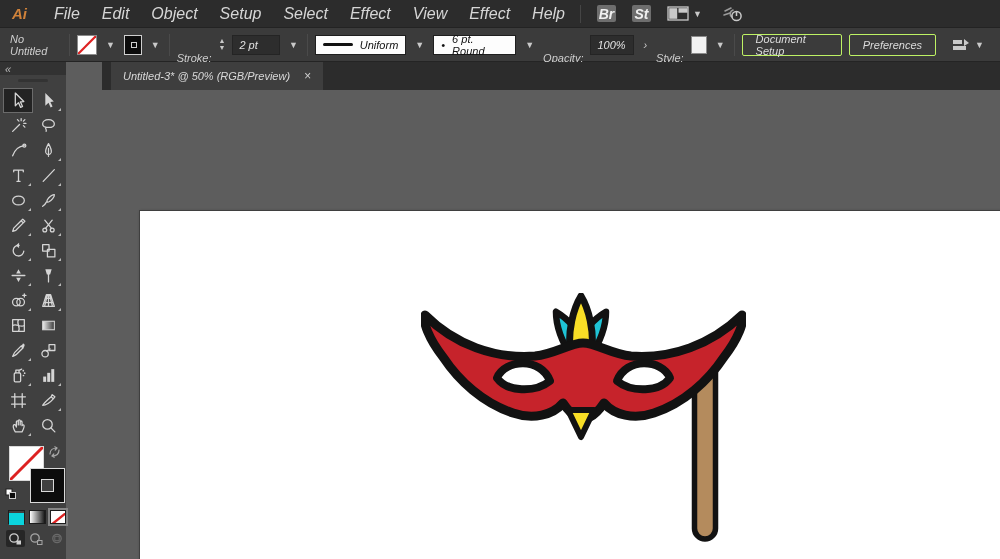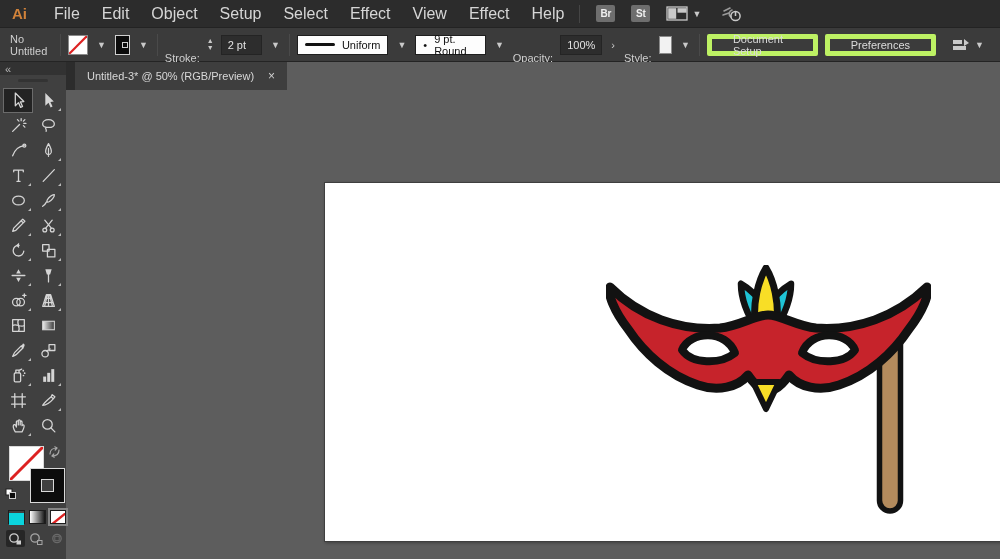--- a/index.html
+++ b/index.html
@@ -1,47 +1,47 @@
 <!DOCTYPE html>
 <html><head>
 <meta charset="utf-8">
 <style>
   * { margin:0; padding:0; box-sizing:border-box; }
   html,body { width:1000px; height:559px; overflow:hidden; background:#5d5d5d;
               font-family:"Liberation Sans", sans-serif; }
-  .app { position:relative; width:1000px; height:559px; display:flex; flex-direction:column; }
+  .app { position:relative; width:1000px; height:559px; display:flex; flex-direction:column;font-style:italic; }
 
   
   .menubar { height:28px; background:#2c2c2c; display:flex; align-items:center;
              padding:0 8px; flex:0 0 auto; border-bottom:1px solid #232323; }
   .logo { color:#d0823a; font-weight:bold; font-size:15px; margin:0 16px 0 4px; }
   .menu-item { color:#d6d6d6; font-size:16px; padding:0 11px; line-height:28px; cursor:default; }
   .mb-sep { width:1px; height:18px; background:#454545; margin:0 8px 0 4px; }
-  .badge { background:#6e6e6e; color:#f0f0f0; font-size:10px; font-weight:bold;
+  .badge { background:#6e6e6e; color:#f0f0f0; font-size:14px; font-weight:bold;
            width:19px; height:17px; border-radius:2px; display:flex; align-items:center;
            justify-content:center; margin:0 8px; }
   .ws-icon { display:flex; align-items:center; margin:0 6px 0 8px; }
   .chev { color:#c9c9c9; font-size:9px; margin-left:4px; }
 
   
   .controlbar { height:34px; background:#3b3b3b; border-bottom:1px solid #242424;
                 display:flex; align-items:center; padding:0 10px; gap:7px;
                 font-size:11px; color:#cfcfcf; flex:0 0 auto; }
   .cb-sep { width:1px; height:22px; background:#2e2e2e; border-right:1px solid #4a4a4a; }
   .dotted { border-bottom:1px dotted #8f8f8f; padding-bottom:1px;margin-top:28px; }
   .swatch-box { width:20px; height:20px; border:1px solid #8a8a8a; background:#fff; position:relative; }
   .chev-btn { color:#c9c9c9; font-size:9px; padding:0 2px; }
   .field { background:#2d2d2d; border:1px solid #242424; height:20px; color:#e2e2e2;
            display:flex; align-items:center; padding:0 6px; }
   .stepper { display:flex; flex-direction:column; justify-content:center; gap:1px;
              color:#c9c9c9; font-size:7px; line-height:6px; }
   .white-dd { background:#fdfdfd; border:1px solid #1f1f1f; height:20px; color:#111;
               display:flex; align-items:center; padding:0 7px; gap:7px; }
-  .cb-btn { background:#3b3b3b; border:5px solid #bef264; border-radius:2px; color:#dcdcdc;
-            height:22px; display:flex; align-items:center; padding:0 21px; font-size:11px; }
+  .cb-btn { background:#3b3b3b; border:1px solid #bef264; border-radius:2px; color:#dcdcdc;
+            height:22px; display:flex; align-items:center; padding:0 13px; font-size:11px; }
 
   
   .bodyrow { flex:1; display:flex; min-height:0; }
   .dock { width:66px; background:#323232; position:relative; flex:0 0 auto; }
   .collapse { position:absolute; top:1px; left:5px; color:#b5b5b5; font-size:11px; }
   .toolpanel { position:absolute; top:13px; left:0; width:66px; bottom:0; background:#404040; }
   .grip { width:30px; height:3px; background:#333; border-radius:2px; margin:4px auto 6px auto; }
   .toolgrid { display:grid; grid-template-columns:30px 30px; grid-auto-rows:25px;
               justify-content:center; }
   .tool { display:flex; align-items:center; justify-content:center; position:relative; }
@@ -64,21 +64,21 @@
   .cgn { width:17px; height:14px; border:1px solid #1d1d1d; }
   .cgn.active { outline:2px solid #868686; outline-offset:0; }
   .grad { background:linear-gradient(90deg,#fdfdfd,#141414); }
   .nonebtn { background:#fff; position:relative; overflow:hidden; }
 
   .modes { display:flex; gap:2px; padding:6px 0 0 6px; }
   .mode { width:19px; height:17px; display:flex; align-items:center; justify-content:center; }
   .mode.active { background:#262626; border-radius:2px; }
 
   
-  .docarea { flex:1; display:flex; flex-direction:row; min-width:0; }
+  .docarea { flex:1; display:flex; flex-direction:column; min-width:0;padding-left:36px; }
   .tabstrip { height:28px; background:#2c2c2c; display:flex; align-items:flex-end; flex:0 0 auto; }
   .tab { margin-left:9px; height:28px; background:#3e3e3e; color:#d8d8d8; font-size:11px;
          display:flex; align-items:center; padding:0 12px; gap:14px; }
   .tab .x { color:#cfcfcf; font-size:12px; }
   .canvas { flex:1; position:relative; background:#5d5d5d; overflow:hidden; }
   .artboard { position:absolute; left:37px; top:120px; width:887px; height:360px;
               background:#ffffff; border:1px solid #3f3f3f; box-shadow:1px 1px 3px rgba(0,0,0,.3); }
   .artwork { position:absolute; left:319px; top:203px; }
 
   .ico { stroke:#d5d5d5; fill:none; stroke-width:1.2; stroke-linecap:round; stroke-linejoin:round; }
@@ -152,21 +152,21 @@
     <span class="cb-sep"></span>
 
     <span class="white-dd" style="width:96px;">
       <span style="width:30px;height:3px;background:#111;border-radius:2px;"></span>
       <span>Uniform</span>
     </span>
     <span class="chev-btn">▼</span>
 
     <span class="white-dd" style="width:92px;">
       <span>•</span>
-      <span>9 pt. Round</span>
+      <span>6 pt. Round</span>
     </span>
     <span class="chev-btn">▼</span>
 
     <span class="dotted">Opacity:</span>
     <span class="field" style="width:48px;text-align:right;">
       <span>100%</span>
     </span>
     <span class="chev-btn" style="font-size:11px;">›</span>
 
     <span class="dotted">Style:</span>

